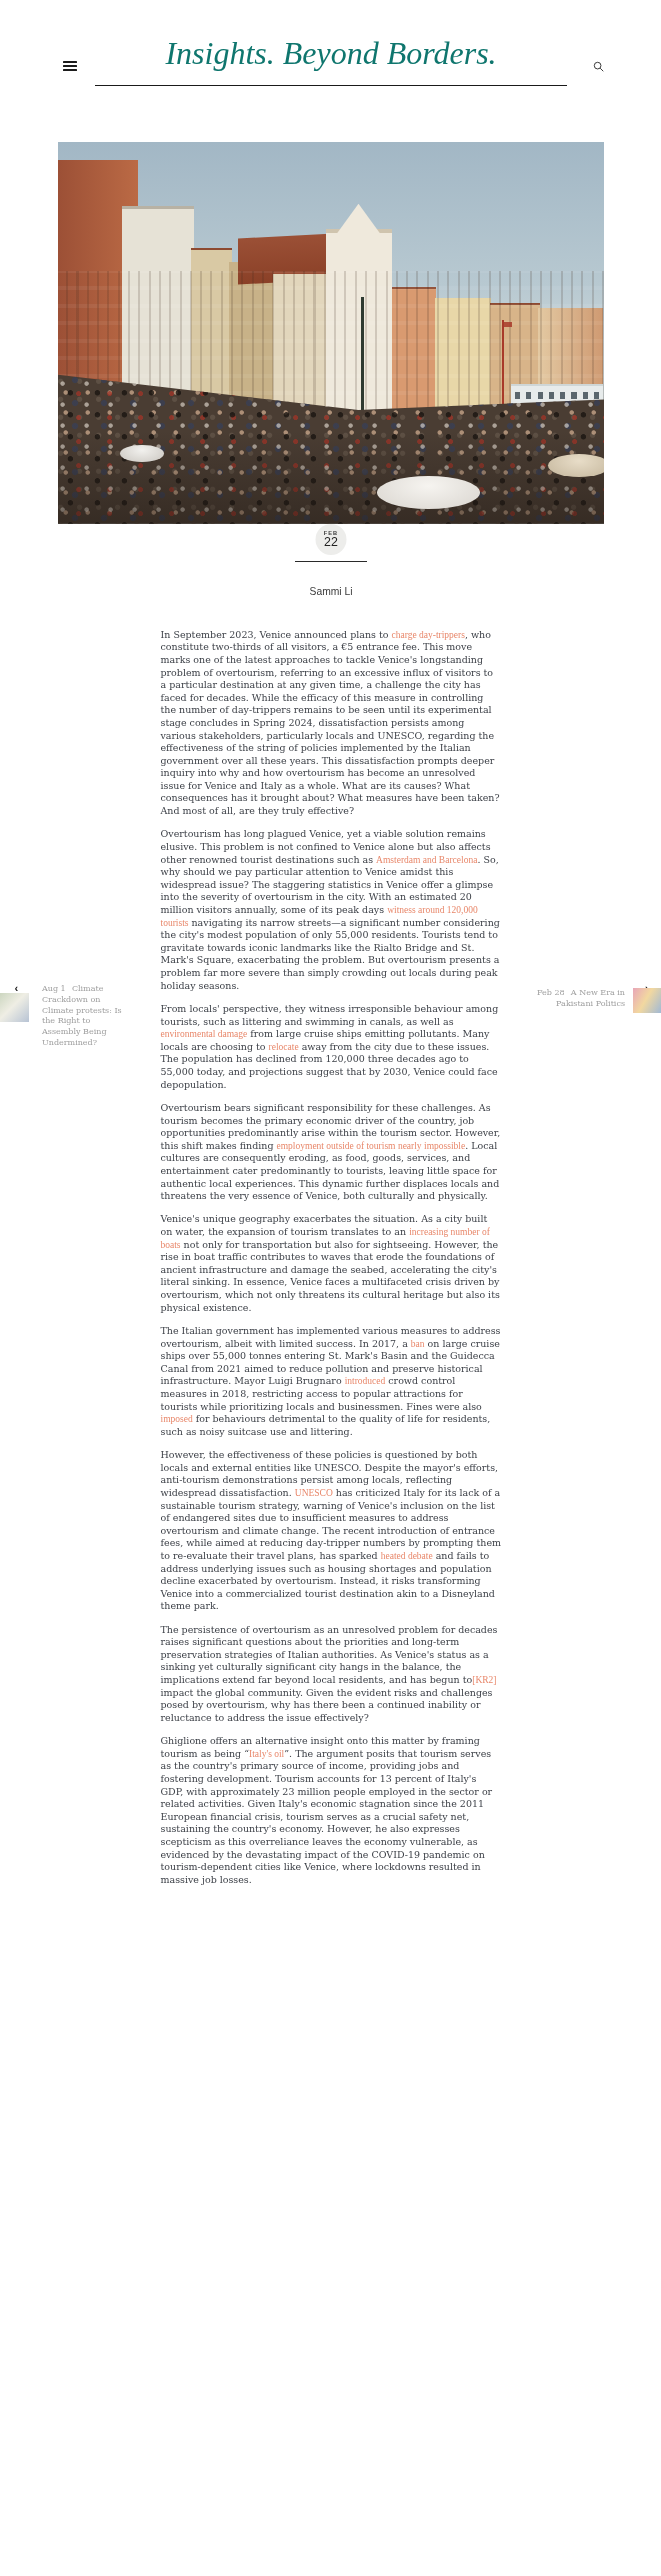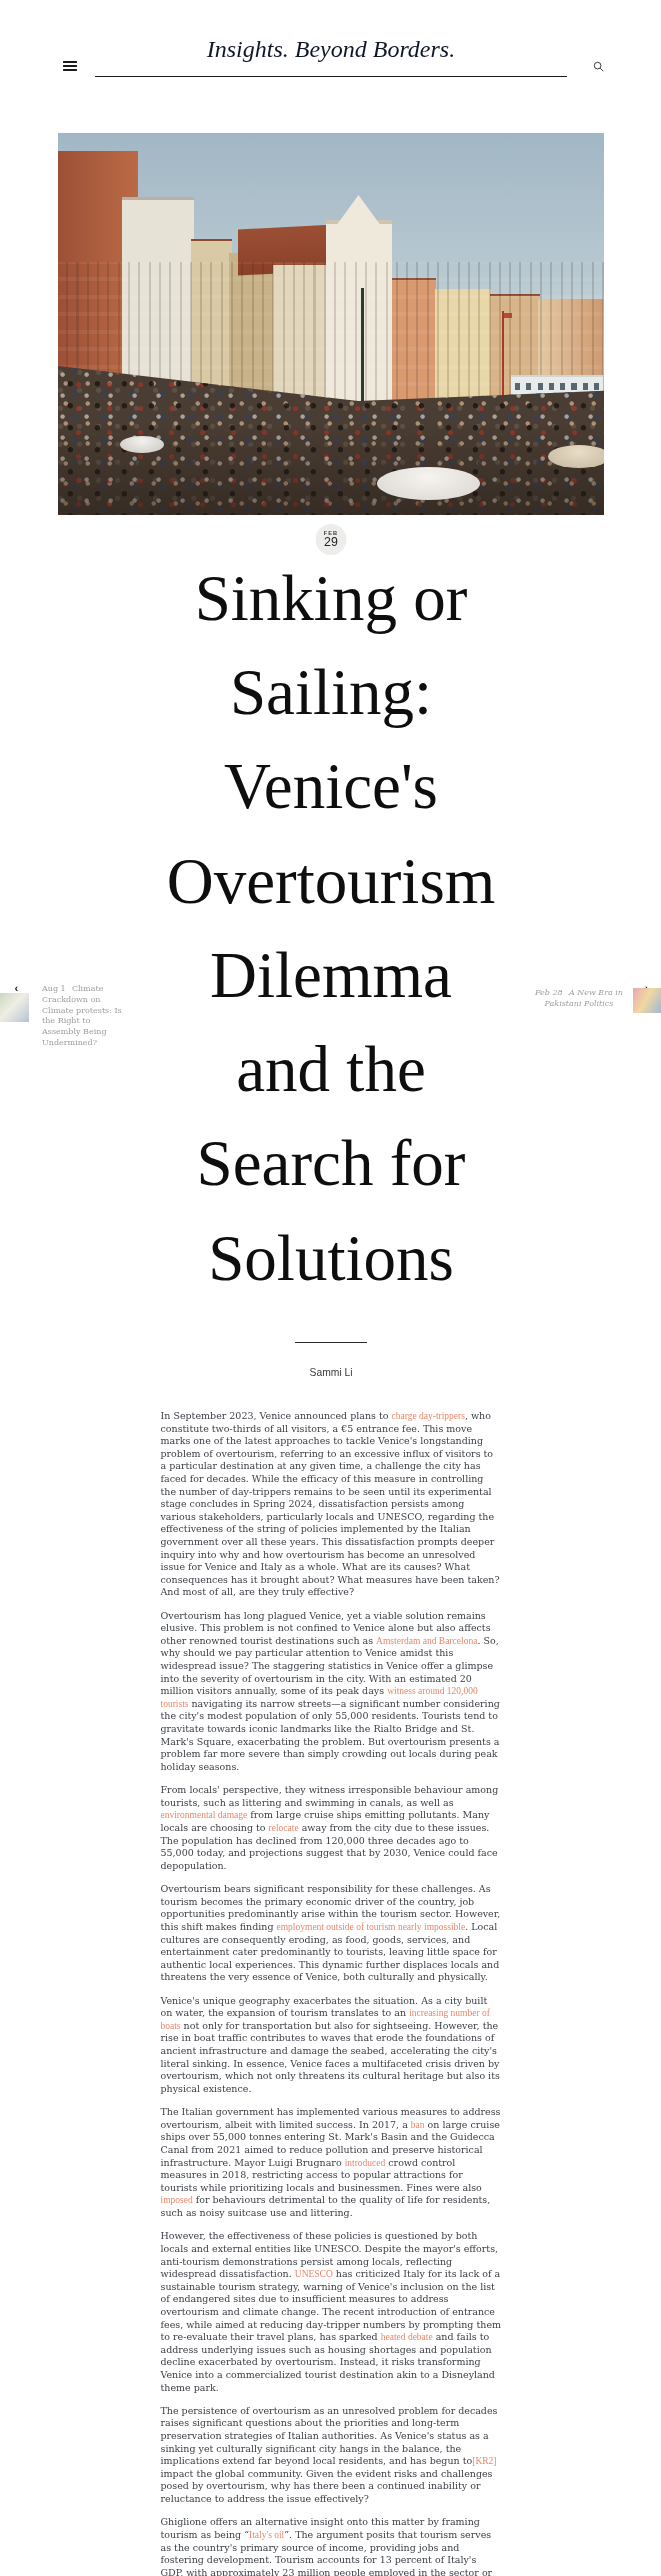--- a/index.html
+++ b/index.html
@@ -2,21 +2,21 @@
 <html style="font-size:8.2px"><head>
 <meta charset="utf-8">
 <style>
   html,body{margin:0;padding:0;background:#ffffff;}
   body{width:662px;height:3091px;overflow:hidden;font-family:"DejaVu Serif",serif;position:relative;}
   .page{position:relative;width:662px;height:3091px;background:#fff;}
 
   
   .site-header{position:relative;padding-top:31px;text-align:center;}
   .brand{font-family:"Liberation Serif",serif;font-size:19.6px;letter-spacing:1.5px;color:#20203e;font-weight:500;line-height:1;}
-  .tagline{font-family:"Liberation Serif",serif;font-style:italic;font-size:24px;color:#0f172a;margin-top:5.2px;line-height:1.1;}
+  .tagline{font-family:"Liberation Serif",serif;font-style:italic;font-size:32px;color:#0f766e;margin-top:5.2px;line-height:1.1;}
   .menu-btn{position:absolute;left:63px;top:61px;width:14.4px;height:11.3px;cursor:pointer;}
   .menu-btn span{display:block;height:1.5px;background:#1c1c1c;margin-bottom:2.6px;border-radius:0.5px;}
   .search-btn{position:absolute;right:58px;top:61px;width:11.3px;height:11.3px;cursor:pointer;}
   .header-rule{width:472px;margin:13.4px auto 0;border:0;border-top:0.8px solid #1a1a1a;}
 
   
   .hero{position:relative;width:546px;height:382px;margin:56px auto 0;overflow:hidden;
         background:linear-gradient(#a2b7c5 0%,#b8c9d1 38%,#cdd8da 55%);}
   .bld{position:absolute;}
   .windows{position:absolute;left:0;top:129px;width:546px;height:155px;opacity:.5;
@@ -55,21 +55,21 @@
   .author{margin-top:24px;text-align:center;font-family:"Liberation Sans",sans-serif;font-size:10.3px;color:#3b3b3b;}
 
   
   .teaser{position:absolute;top:984px;font-size:8px;line-height:10.8px;color:#9e9e9e;cursor:pointer;}
   .teaser .t-date{margin-right:6.2px;}
   .teaser-prev{left:0;width:133px;}
   .teaser-prev .t-text{position:absolute;left:42px;top:0;width:82px;text-align:left;}
   .teaser-prev .t-thumb{position:absolute;left:0;top:9.3px;width:29px;height:29px;
       background:linear-gradient(135deg,#ccd6c0 0%,#efeee4 45%,#b7c3d4 100%);}
   .teaser-next{right:0;width:133px;}
-  .teaser-next .t-text{position:absolute;right:37px;top:4.1px;width:92px;text-align:center;font-style:italic;}
+  .teaser-next .t-text{position:absolute;right:37px;top:4.1px;width:92px;text-align:right;}
   .teaser-next .t-thumb{position:absolute;right:0;top:4.1px;width:29px;height:25px;
       background:linear-gradient(120deg,#e8a6b8 0%,#f2d8a0 45%,#9db8d8 100%);}
   .chev{position:absolute;top:-1px;font-family:"Liberation Sans",sans-serif;font-size:11.3px;font-weight:bold;color:#1c1c1c;}
   .teaser-prev .chev{left:14.4px;}
   .teaser-next .chev{right:13.4px;}
 
   
   .article-body{width:341px;margin:32px auto 0;color:#3d4148;font-size:9.5px;line-height:12.6px;}
   .article-body p{margin:0 0 10.8px 0;}
   a.body-link{color:#e8876a;text-decoration:none;cursor:pointer;font-family:Liberation Serif, serif;}
@@ -121,47 +121,39 @@
     <div class="crowd"></div>
     <div class="crowd-shade"></div>
 
     <div class="umbrella" style="left:319px;top:334px;width:103px;height:33px;background:radial-gradient(ellipse at 50% 30%,#f6f4f0,#d9d5cf);"></div>
     <div class="umbrella" style="left:62px;top:303px;width:44px;height:17.5px;background:radial-gradient(ellipse at 50% 30%,#f2f1ee,#cac6c0);"></div>
     <div class="umbrella" style="left:490px;top:312px;width:62px;height:23px;background:radial-gradient(ellipse at 50% 30%,#e8ddc8,#c4b69c);"></div>
   </div>
 
   <div class="date-badge">
     <span class="m">FEB</span>
-    <span class="d">29</span>
+    <span class="d">22</span>
   </div>
 
   <div class="teaser teaser-prev">
     <span class="chev">‹</span>
     <div class="t-thumb"></div>
     <div class="t-text">
       <span class="t-date">Aug 1</span><span>Climate Crackdown on Climate protests: Is the Right to Assembly Being Undermined?</span>
     </div>
   </div>
 
   <div class="teaser teaser-next">
     <span class="chev">›</span>
     <div class="t-thumb"></div>
     <div class="t-text">
       <span class="t-date">Feb 28</span><span>A New Era in Pakistani Politics</span>
     </div>
   </div>
 
-  <h1 class="article-title">Sinking or
-Sailing:
-Venice's
-Overtourism
-Dilemma
-and the
-Search for
-Solutions</h1>
   <hr class="title-rule">
   <div class="author">Sammi Li</div>
 
   <div class="article-body">
       <p>In September 2023, Venice announced plans to <a class="body-link" href="#">charge day-trippers</a>, who constitute two-thirds of all visitors, a €5 entrance fee. This move marks one of the latest approaches to tackle Venice's longstanding problem of overtourism, referring to an excessive influx of visitors to a particular destination at any given time, a challenge the city has faced for decades. While the efficacy of this measure in controlling the number of day-trippers remains to be seen until its experimental stage concludes in Spring 2024, dissatisfaction persists among various stakeholders, particularly locals and UNESCO, regarding the effectiveness of the string of policies implemented by the Italian government over all these years. This dissatisfaction prompts deeper inquiry into why and how overtourism has become an unresolved issue for Venice and Italy as a whole. What are its causes? What consequences has it brought about? What measures have been taken? And most of all, are they truly effective?</p>
       <p>Overtourism has long plagued Venice, yet a viable solution remains elusive. This problem is not confined to Venice alone but also affects other renowned tourist destinations such as <a class="body-link" href="#">Amsterdam and Barcelona</a>. So, why should we pay particular attention to Venice amidst this widespread issue? The staggering statistics in Venice offer a glimpse into the severity of overtourism in the city. With an estimated 20 million visitors annually, some of its peak days <a class="body-link" href="#">witness around 120,000 tourists</a> navigating its narrow streets—a significant number considering the city's modest population of only 55,000 residents. Tourists tend to gravitate towards iconic landmarks like the Rialto Bridge and St. Mark's Square, exacerbating the problem. But overtourism presents a problem far more severe than simply crowding out locals during peak holiday seasons.</p>
       <p>From locals' perspective, they witness irresponsible behaviour among tourists, such as littering and swimming in canals, as well as <a class="body-link" href="#">environmental damage</a> from large cruise ships emitting pollutants. Many locals are choosing to <a class="body-link" href="#">relocate</a> away from the city due to these issues. The population has declined from 120,000 three decades ago to 55,000 today, and projections suggest that by 2030, Venice could face depopulation.</p>
       <p>Overtourism bears significant responsibility for these challenges. As tourism becomes the primary economic driver of the country, job opportunities predominantly arise within the tourism sector. However, this shift makes finding <a class="body-link" href="#">employment outside of tourism nearly impossible</a>. Local cultures are consequently eroding, as food, goods, services, and entertainment cater predominantly to tourists, leaving little space for authentic local experiences. This dynamic further displaces locals and threatens the very essence of Venice, both culturally and physically.</p>
       <p>Venice's unique geography exacerbates the situation. As a city built on water, the expansion of tourism translates to an <a class="body-link" href="#">increasing number of boats</a> not only for transportation but also for sightseeing. However, the rise in boat traffic contributes to waves that erode the foundations of ancient infrastructure and damage the seabed, accelerating the city's literal sinking. In essence, Venice faces a multifaceted crisis driven by overtourism, which not only threatens its cultural heritage but also its physical existence.</p>
       <p>The Italian government has implemented various measures to address overtourism, albeit with limited success. In 2017, a <a class="body-link" href="#">ban</a> on large cruise ships over 55,000 tonnes entering St. Mark's Basin and the Guidecca Canal from 2021 aimed to reduce pollution and preserve historical infrastructure. Mayor Luigi Brugnaro <a class="body-link" href="#">introduced</a> crowd control measures in 2018, restricting access to popular attractions for tourists while prioritizing locals and businessmen. Fines were also <a class="body-link" href="#">imposed</a> for behaviours detrimental to the quality of life for residents, such as noisy suitcase use and littering.</p>

